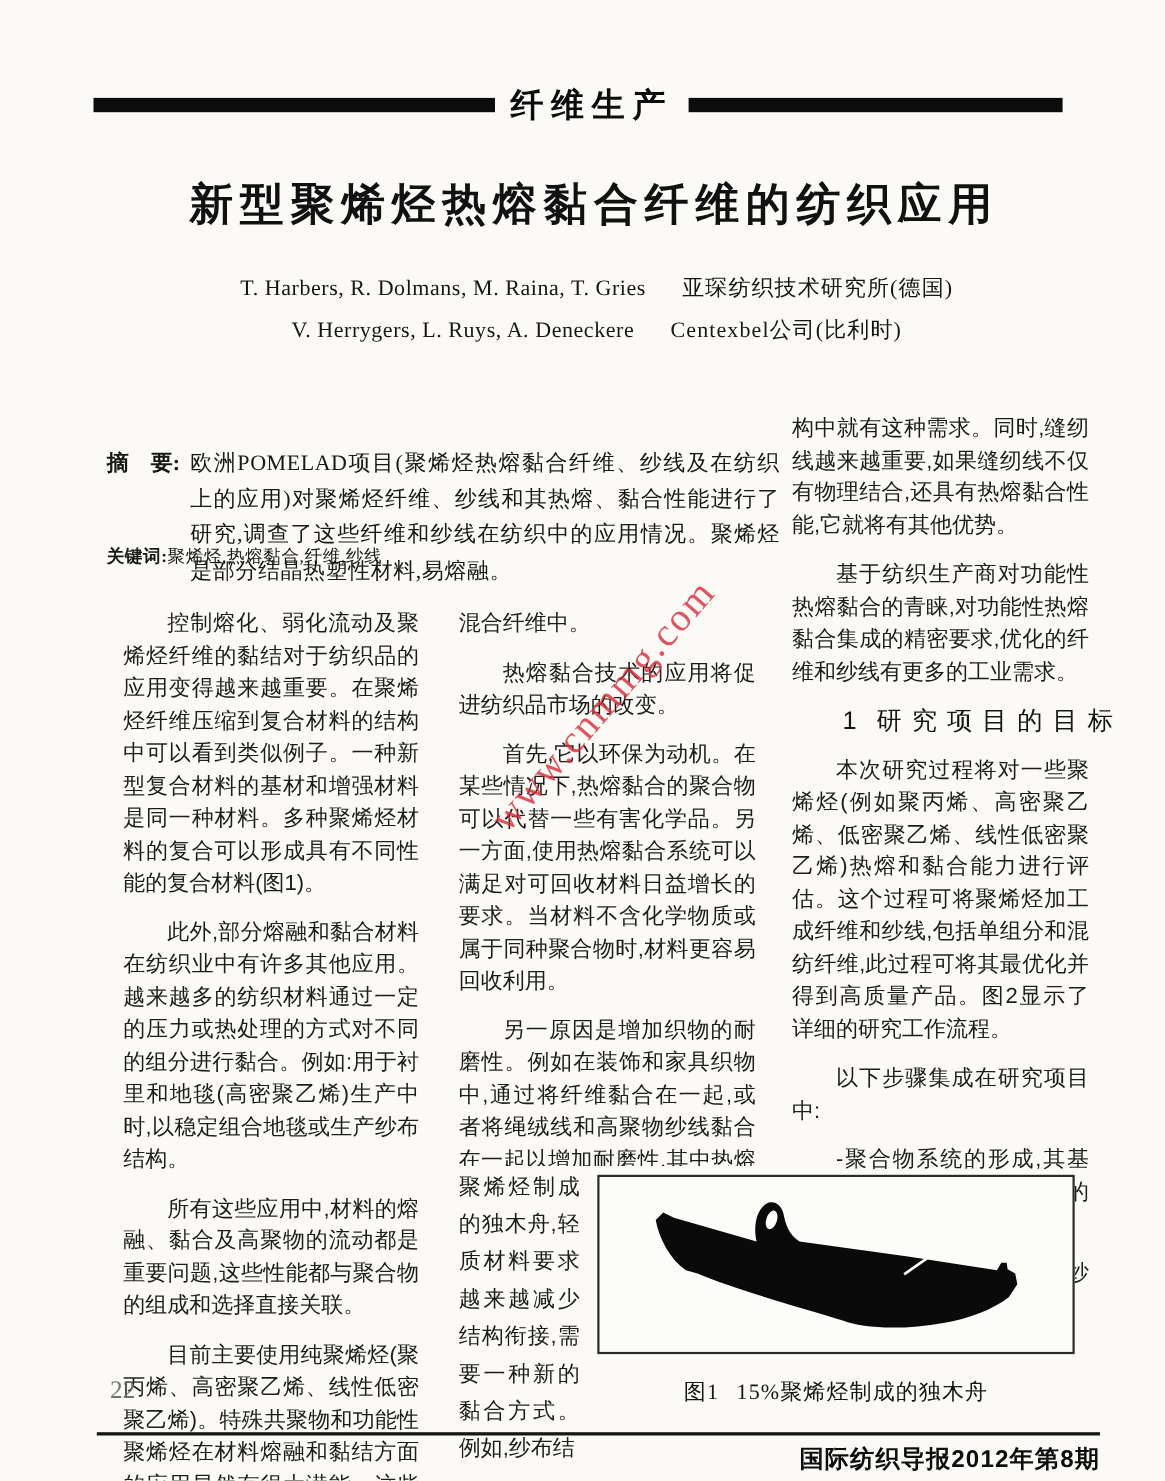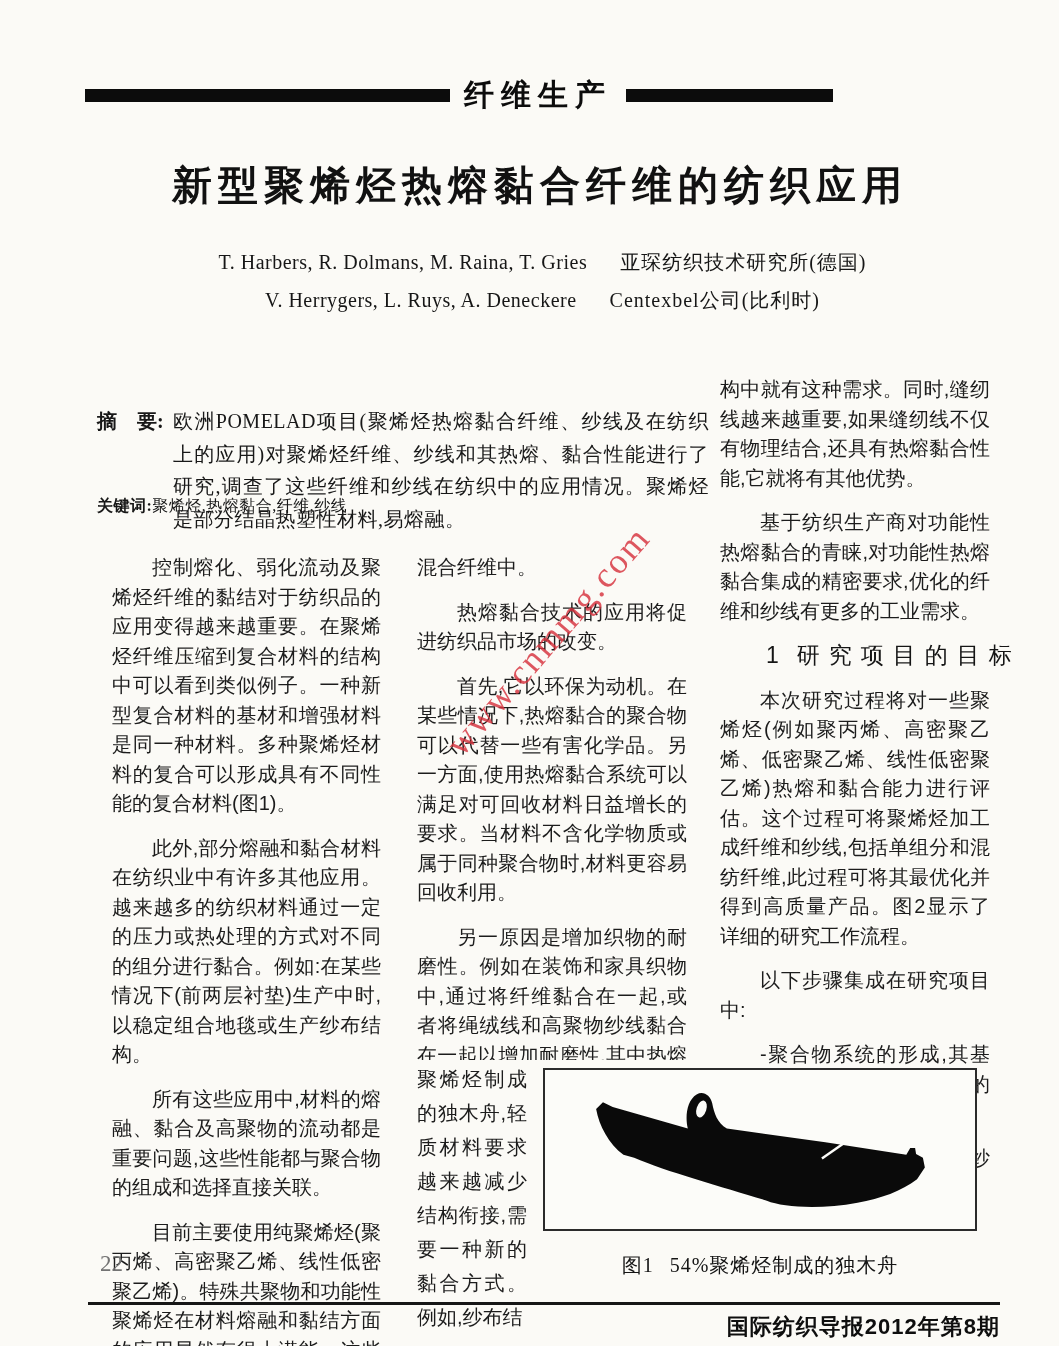--- a/index.html
+++ b/index.html
@@ -1,21 +1,21 @@
 <!DOCTYPE html>
 <html><head>
 <meta charset="utf-8">
 <style>
   html,body{margin:0;padding:0;}
   body{width:1059px;height:1346px;background:#fbfaf6;}
   .page{position:relative;width:1059px;height:1346px;background:#fbfaf6;color:#1a1a1a;
         font-family:"Liberation Sans",sans-serif;overflow:hidden;}
 
   
-  .banner{position:absolute;left:85px;top:84px;width:748px;height:22px;display:flex;align-items:center;}
+  .banner{position:absolute;left:85px;top:84px;width:881px;height:22px;display:flex;align-items:center;}
   .banner .bar{height:13px;background:#0c0c0c;}
   .banner .bar-left{width:365px;}
   .banner .bar-right{flex:1;}
   .banner .banner-text{font-size:30px;font-weight:bold;letter-spacing:7px;color:#0c0c0c;
         padding:0 14px;white-space:nowrap;font-family:"Liberation Sans",sans-serif;}
 
   
   .title{position:absolute;left:0;top:158px;width:1080px;text-align:center;
         font-size:40px;font-weight:bold;letter-spacing:6px;color:#111;}
   .authors{position:absolute;left:0;top:243px;width:1085px;text-align:center;
@@ -92,21 +92,21 @@
     <span class="abs-label">摘　要:</span>
     <div class="abs-text">欧洲POMELAD项目(聚烯烃热熔黏合纤维、纱线及在纺织上的应用)对聚烯烃纤维、纱线和其热熔、黏合性能进行了研究,调查了这些纤维和纱线在纺织中的应用情况。聚烯烃是部分结晶热塑性材料,易熔融。</div>
   </div>
 
   <div class="keywords">
     <span class="kw-label">关键词:</span><span>聚烯烃,热熔黏合,纤维,纱线</span>
   </div>
 
   <div class="col col1">
     <p>控制熔化、弱化流动及聚烯烃纤维的黏结对于纺织品的应用变得越来越重要。在聚烯烃纤维压缩到复合材料的结构中可以看到类似例子。一种新型复合材料的基材和增强材料是同一种材料。多种聚烯烃材料的复合可以形成具有不同性能的复合材料(图1)。</p>
-    <p>此外,部分熔融和黏合材料在纺织业中有许多其他应用。越来越多的纺织材料通过一定的压力或热处理的方式对不同的组分进行黏合。例如:在某些情况下(前两层衬垫)生产中时,以稳定组合地毯或生产纱布结构。</p>
+    <p>此外,部分熔融和黏合材料在纺织业中有许多其他应用。越来越多的纺织材料通过一定的压力或热处理的方式对不同的组分进行黏合。例如:用于衬里和地毯(高密聚乙烯)生产中时,以稳定组合地毯或生产纱布结构。</p>
     <p>所有这些应用中,材料的熔融、黏合及高聚物的流动都是重要问题,这些性能都与聚合物的组成和选择直接关联。</p>
     <p>目前主要使用纯聚烯烃(聚丙烯、高密聚乙烯、线性低密聚乙烯)。特殊共聚物和功能性聚烯烃在材料熔融和黏结方面的应用显然有很大潜能。这些特殊材料可用于单组分纤维、双组分纤维以及</p>
   </div>
 
   <div class="col col2">
     <p class="cont">混合纤维中。</p>
     <p>热熔黏合技术的应用将促进纺织品市场的改变。</p>
     <p>首先,它以环保为动机。在某些情况下,热熔黏合的聚合物可以代替一些有害化学品。另一方面,使用热熔黏合系统可以满足对可回收材料日益增长的要求。当材料不含化学物质或属于同种聚合物时,材料更容易回收利用。</p>
     <p>另一原因是增加织物的耐磨性。例如在装饰和家具织物中,通过将纤维黏合在一起,或者将绳绒线和高聚物纱线黏合在一起以增加耐磨性,其中热熔黏合的高聚物作为芯材。</p>
     <p>第三个原因是为满足对轻质</p>
@@ -141,21 +141,21 @@
         C280,143 241,141 224,134
         C182,121 120,104 88,90
         L77,87
         C62,76 52,57 49,40 Z"></path>
       <ellipse cx="157" cy="40" rx="5" ry="9" fill="#fcfcf9" transform="rotate(18 157 40)"></ellipse>
       <rect x="278" y="82" width="26" height="2.5" fill="#fcfcf9" transform="rotate(-35 291 83)"></rect>
     </svg>
   </div>
 
   <div class="fig-caption">
-    <span class="cap-label">图1</span><span>54%聚烯烃制成的独木舟</span>
+    <span class="cap-label">图1</span><span>15%聚烯烃制成的独木舟</span>
   </div>
 
   <div class="watermark">www.cnmmg.com</div>
 
   <div class="footer-rule"></div>
   <div class="page-num">22</div>
   <div class="journal">国际纺织导报2012年第8期</div>
 
 </div>
 

